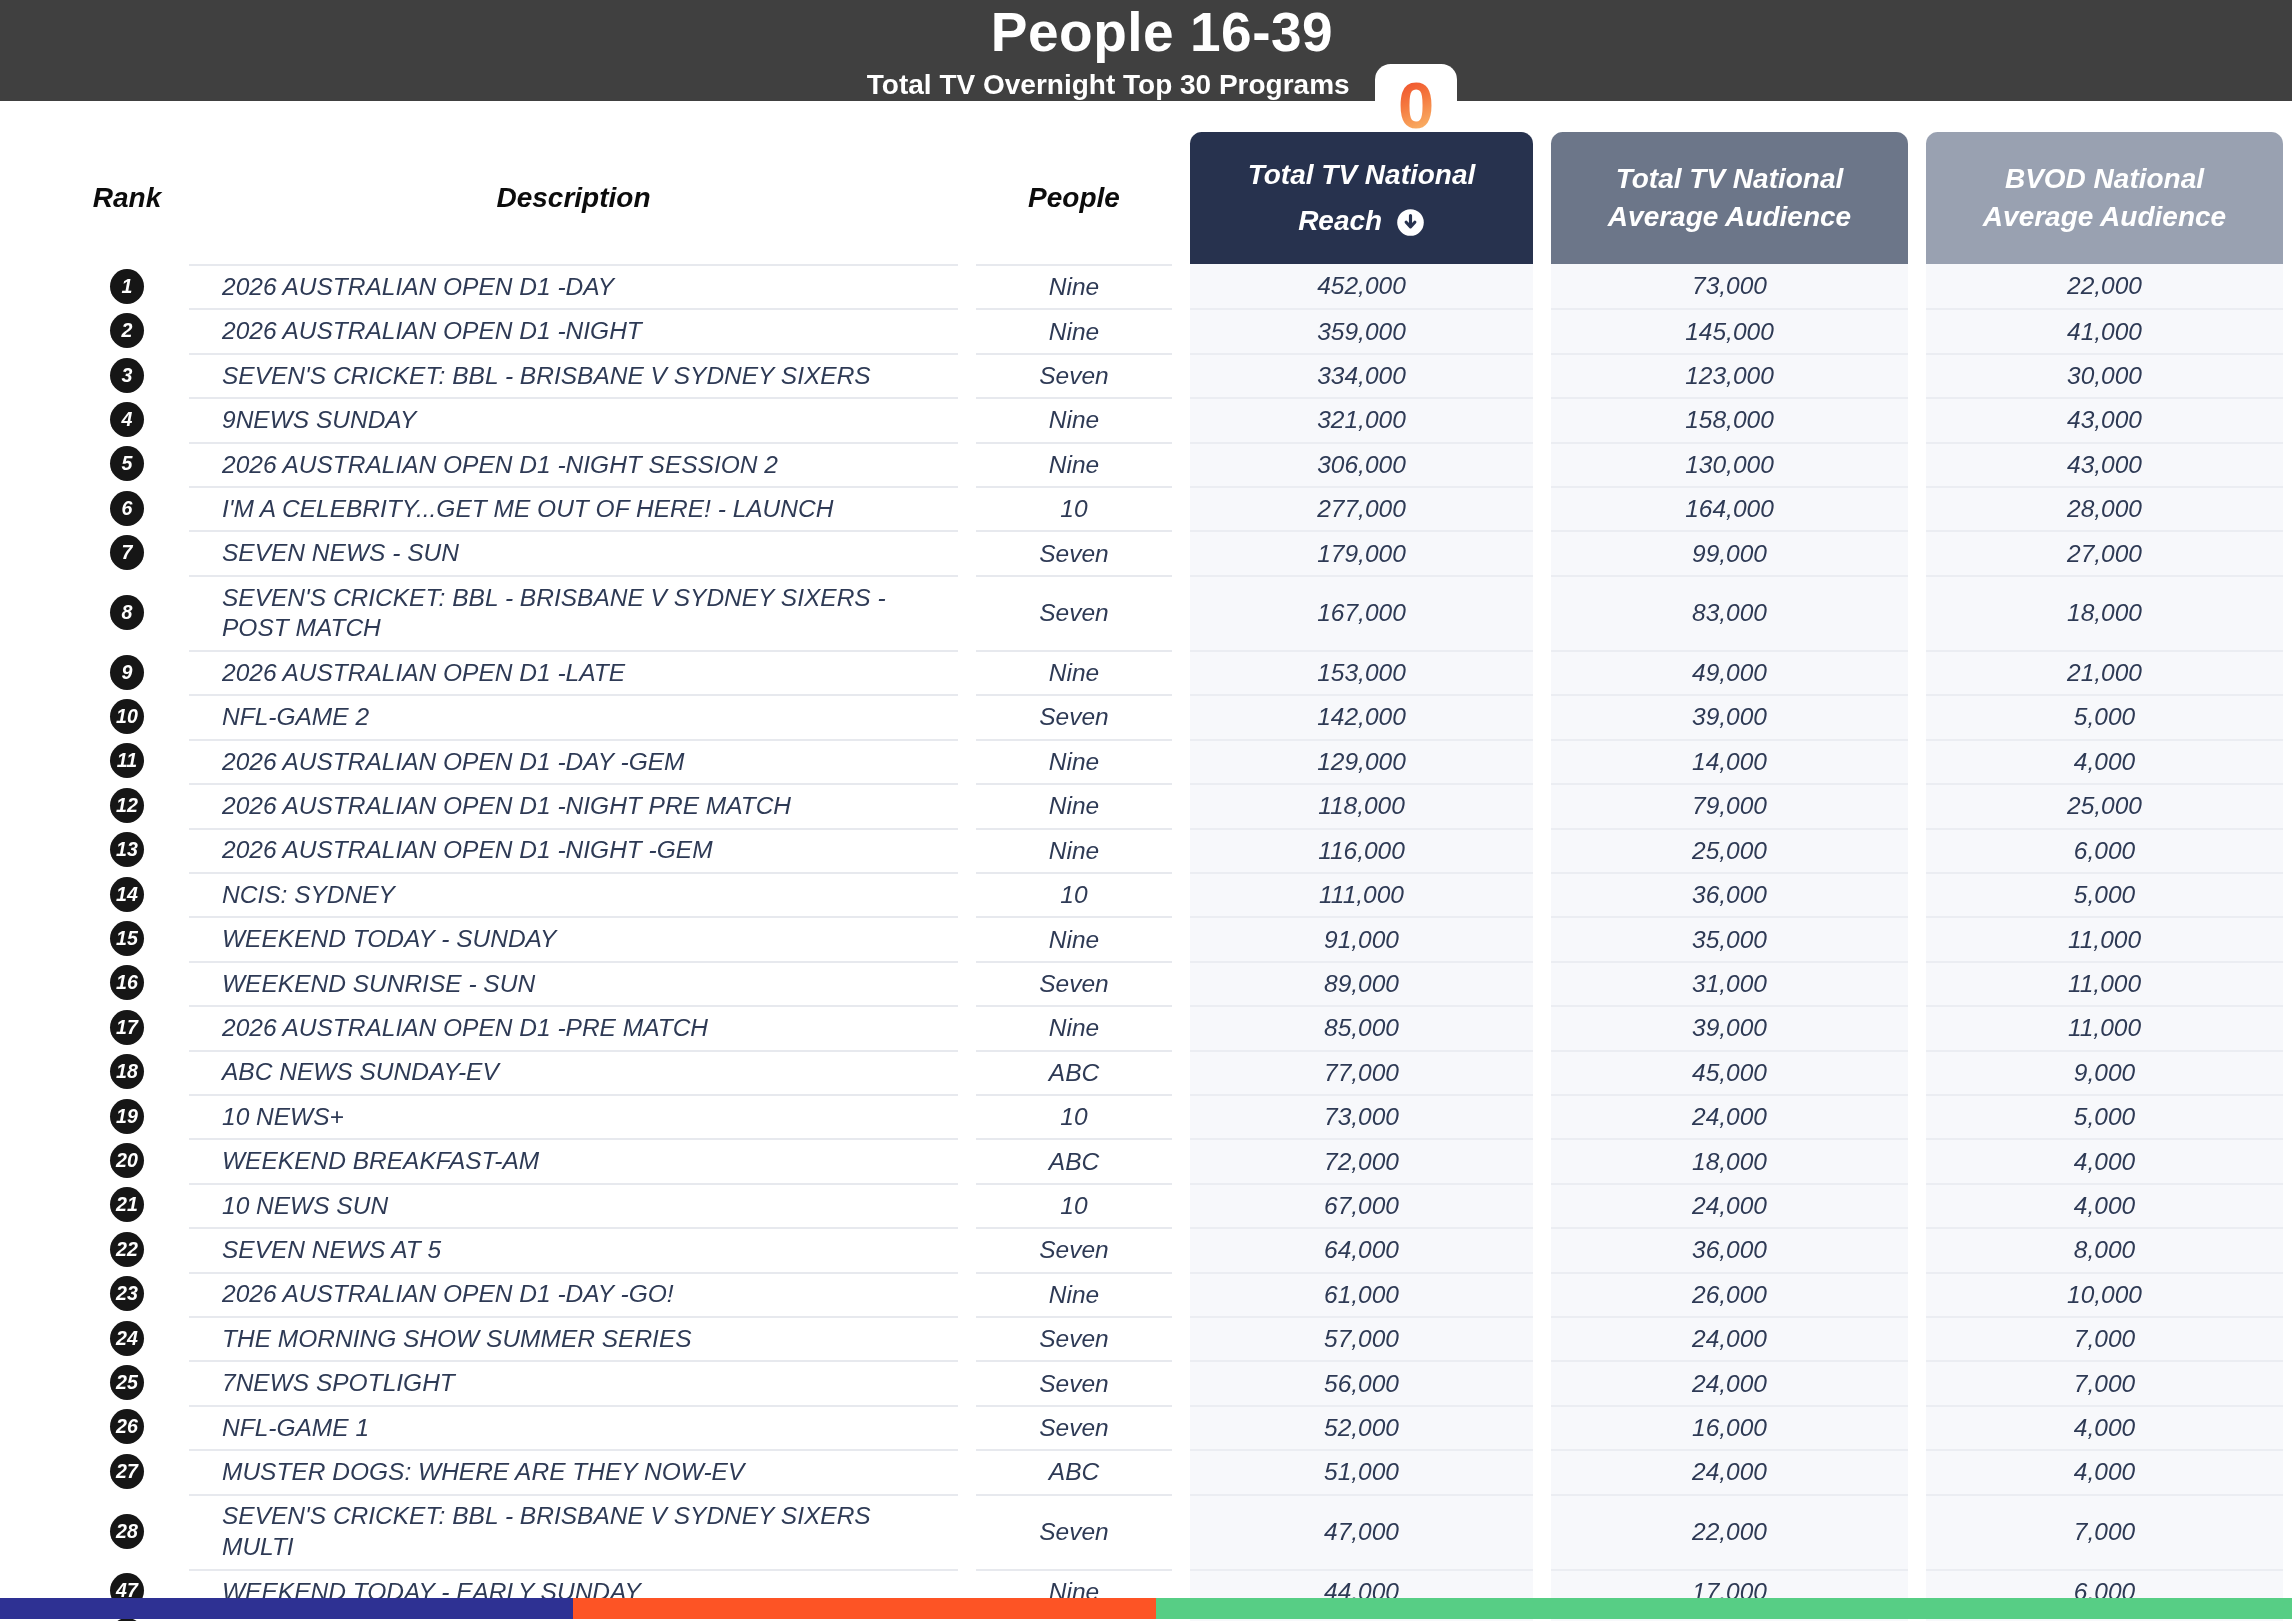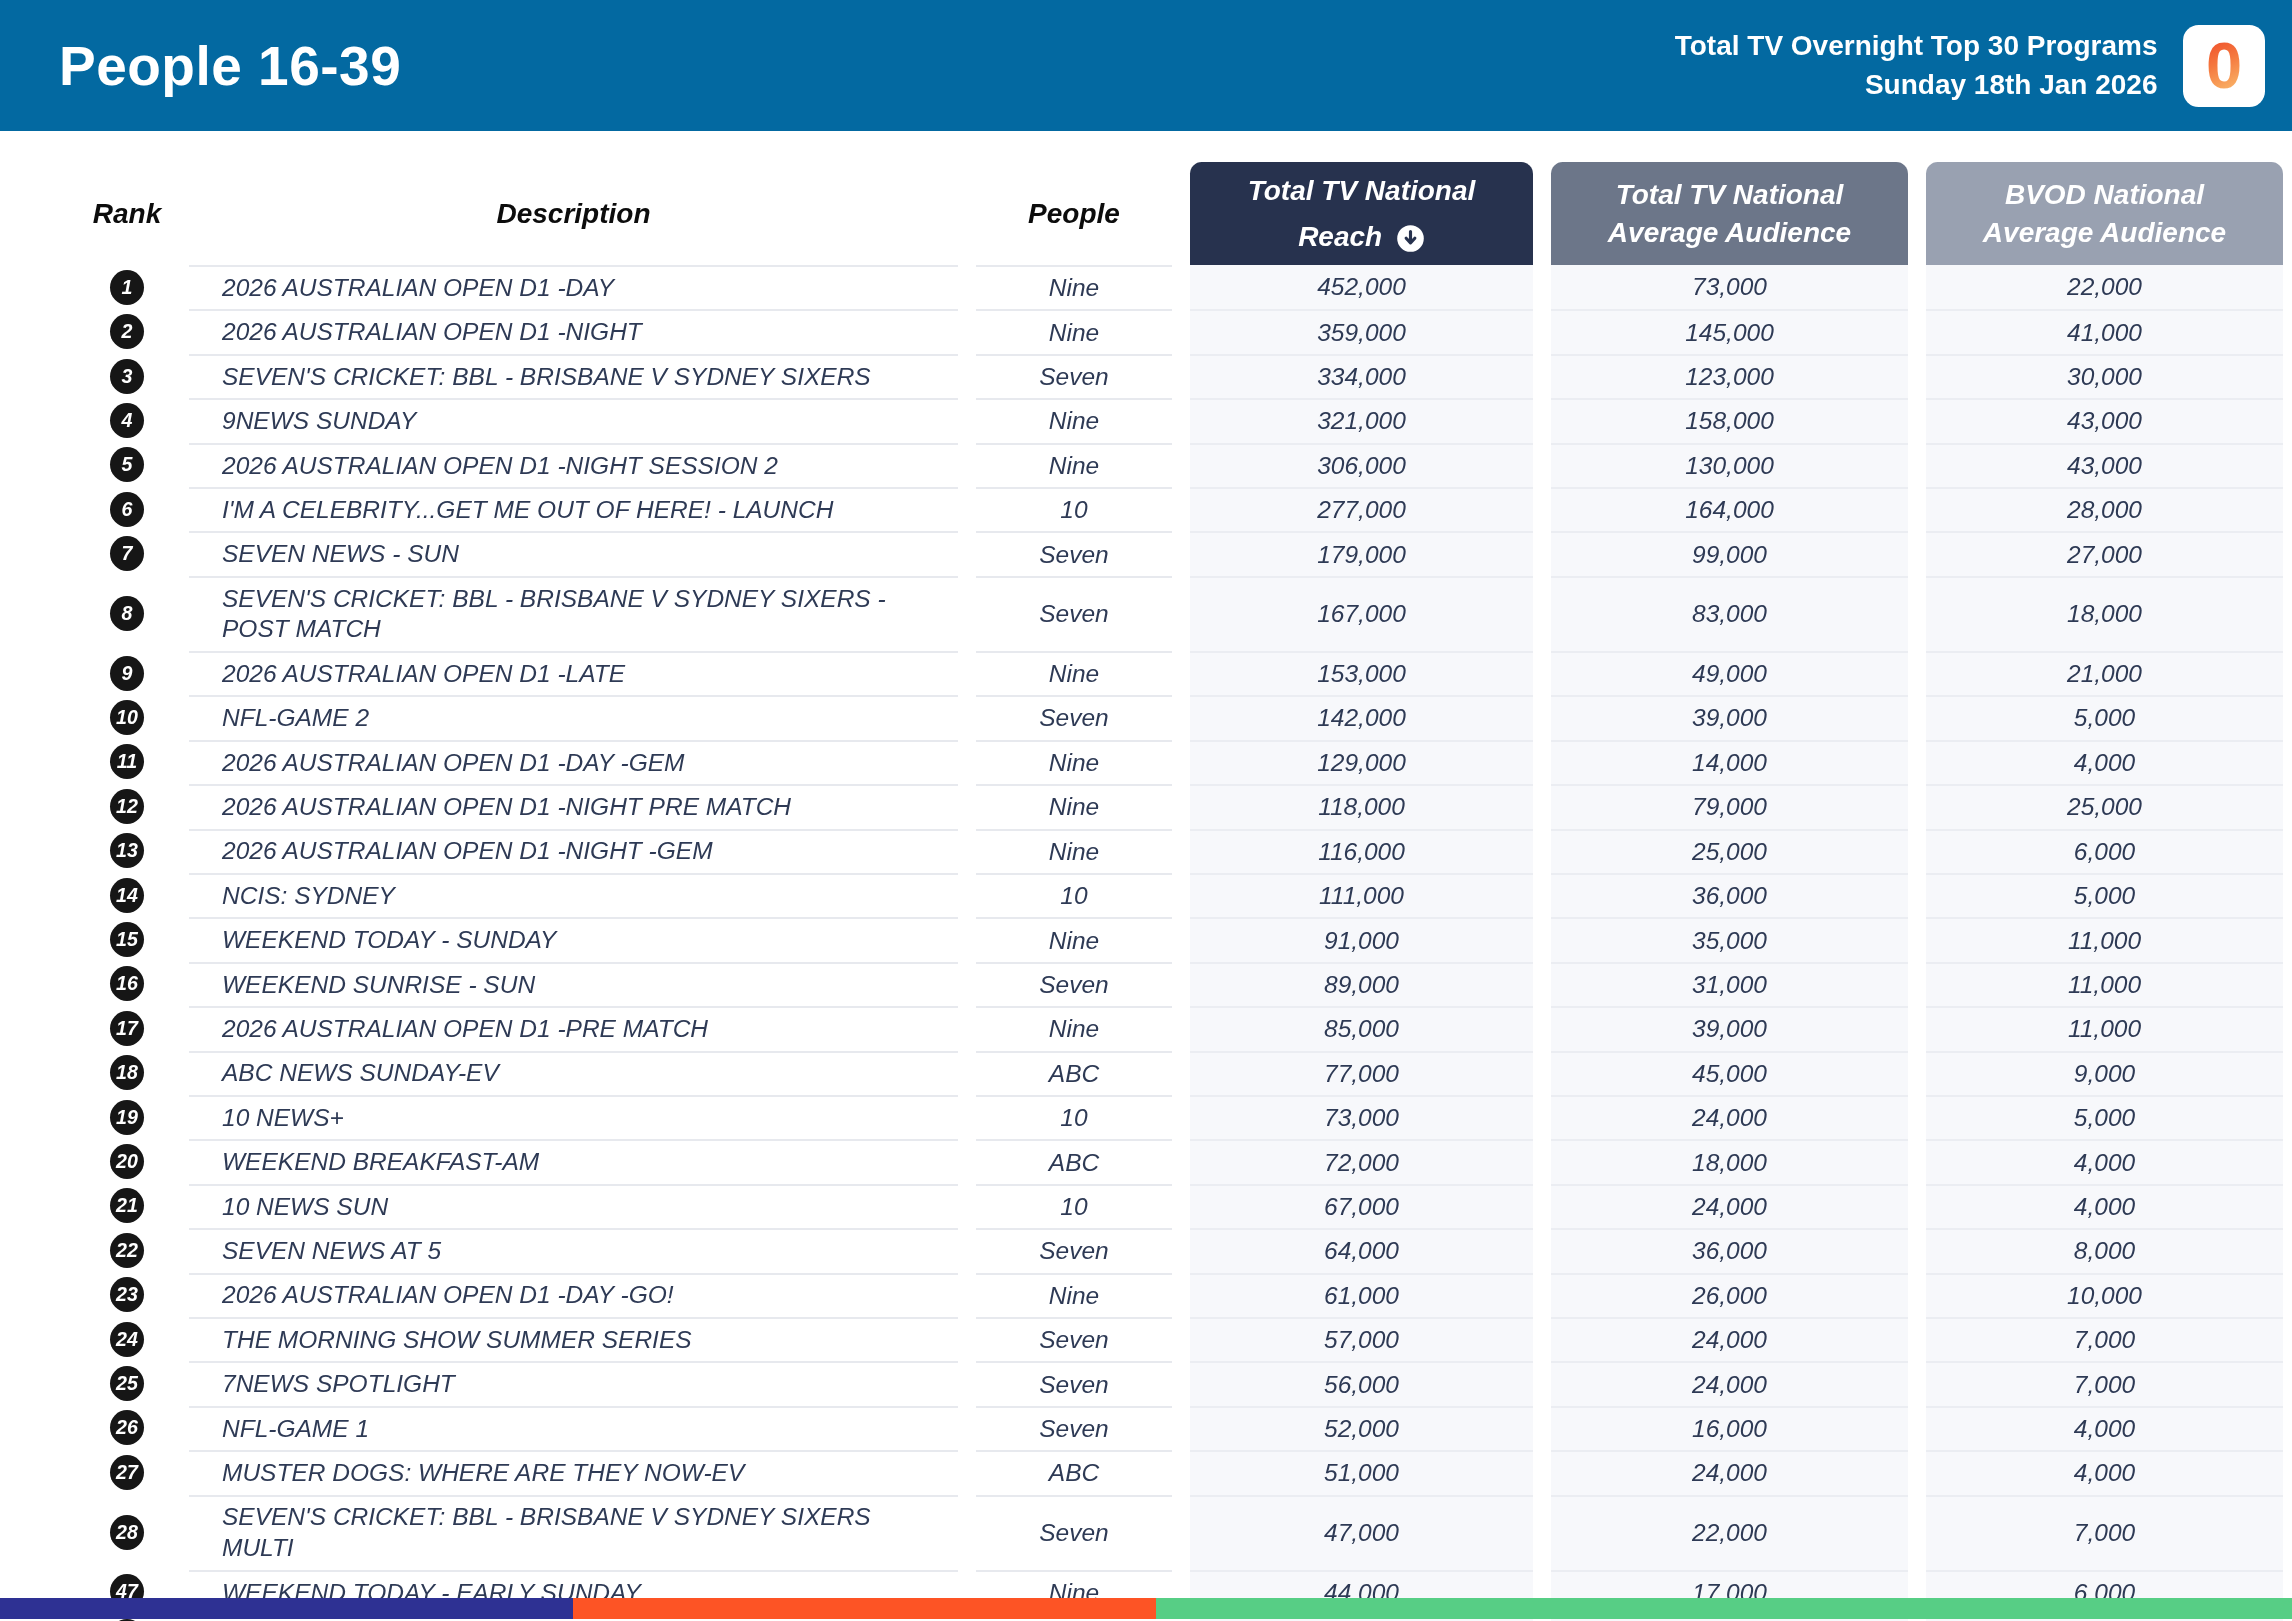--- a/index.html
+++ b/index.html
@@ -6,23 +6,23 @@
   body{
     width:2293px;height:1621px;
     background:#ffffff;
     font-family:"Liberation Sans", sans-serif;
     overflow:hidden;
   }
   .page{position:relative;width:2293px;height:1621px;background:#fff;}
 
   
   .banner{
-    height:131px;background:#0369a1;
+    height:101px;background:#404040;
     display:flex;align-items:center;justify-content:space-between;
-    padding:0 28px 0 59px;box-sizing:border-box;
+    padding:0 28px 0 59px;box-sizing:border-box;flex-direction:column;
   }
   .banner-title{
     color:#fff;font-size:55px;font-weight:bold;letter-spacing:0.5px;
   }
   .banner-right{display:flex;align-items:center;}
   .banner-sub{
     text-align:right;color:#fff;font-weight:bold;font-size:28px;line-height:1.38;
     margin-right:25.5px;
   }
   .logo-box{
@@ -42,21 +42,21 @@
     grid-template-columns:88px 769px 196px 343px 357px 357px;
     column-gap:18px;
     font-style:italic;
   }
   
   .thead{align-items:center;}
   .th-label{
     font-size:28px;font-weight:bold;color:#0c0c0c;text-align:center;
   }
   .th-box{
-    height:103px;border-radius:11.8px 11.8px 0 0;
+    height:132px;border-radius:11.8px 11.8px 0 0;
     display:flex;flex-direction:column;align-items:center;justify-content:center;
     color:#fff;font-size:28px;font-weight:bold;line-height:1.35;text-align:right;
     align-self:end;cursor:pointer;
   }
   .th-box .hline{display:flex;align-items:center;gap:9.8px;justify-content:center;margin-top:8px;}
   .sort-icon{display:inline-flex;margin-left:3.9px;position:relative;top:2px;}
 
   
   .cell{
     display:flex;align-items:center;

